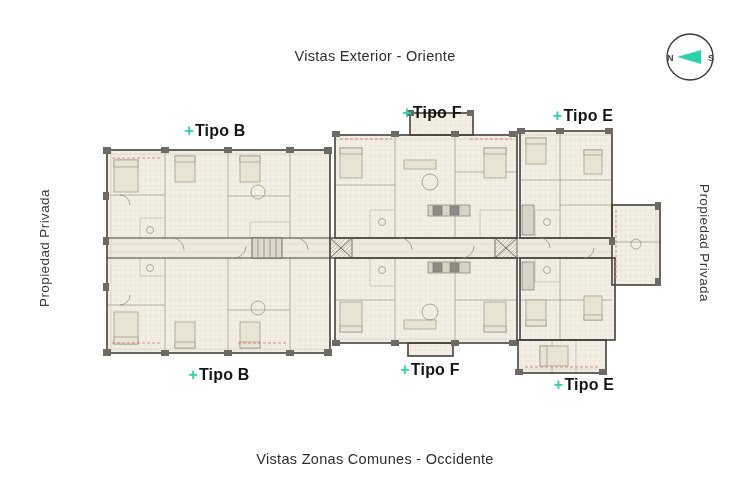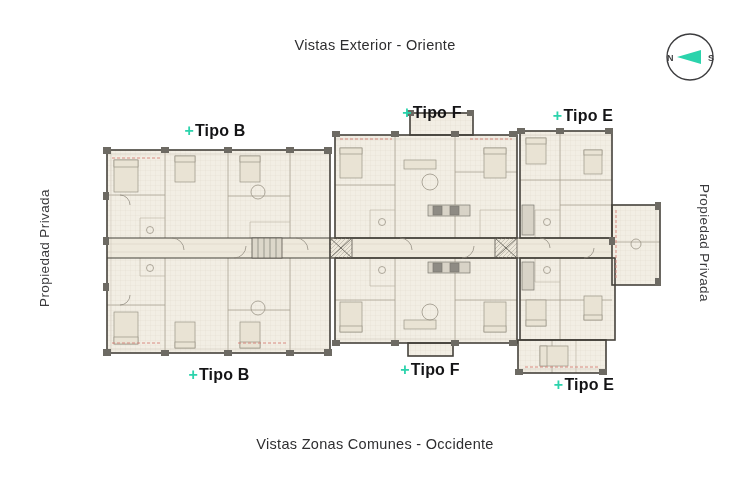--- a/index.html
+++ b/index.html
@@ -273,21 +273,21 @@
       <path d="M112 343H160"></path>
         <path d="M238 343H286"></path>
       <path d="M112 158H160"></path>
         <path d="M340 139H392"></path>
       <path d="M525 367H598"></path>
         <path d="M616 210V280"></path>
       <path d="M470 139H512"></path>
     </g>
   </svg>
 
-  <div class="abs center view-title" style="left:375px;top:45px">Vistas Exterior - Oriente</div>
+  <div class="abs center view-title" style="left:375px;top:56px">Vistas Exterior - Oriente</div>
 
   <div class="abs compass" style="left:661px;top:28px">
     <svg width="58" height="58" viewBox="0 0 58 58">
       <circle cx="29" cy="29" r="23" fill="#ffffff" stroke="#3d3d3f" stroke-width="1.4"></circle>
       <polygon points="16,29 40,22 40,36" fill="#2bd3ac"></polygon>
       <text x="6" y="33" font-size="9" font-weight="bold" fill="#3d3d3f" font-family="Liberation Sans, sans-serif">N</text>
       <text x="53" y="33" font-size="9" font-weight="bold" fill="#3d3d3f" text-anchor="end" font-family="Liberation Sans, sans-serif">S</text>
     </svg>
   </div>
 
@@ -306,15 +306,15 @@
   <div class="abs center unit-label" style="left:430px;top:370px">
     <span class="plus">+</span><span>Tipo F</span>
   </div>
   <div class="abs center unit-label" style="left:584px;top:385px">
     <span class="plus">+</span><span>Tipo E</span>
   </div>
 
   <div class="abs side-label side-left" style="left:44px;top:248px">Propiedad Privada</div>
   <div class="abs side-label side-right" style="left:704px;top:243px">Propiedad Privada</div>
 
-  <div class="abs center footer-sub" style="left:375px;top:444px">Vistas Zonas Comunes - Occidente</div>
+  <div class="abs center footer-sub" style="left:375px;top:459px">Vistas Zonas Comunes - Occidente</div>
 
 </div>
 
 </body></html>

